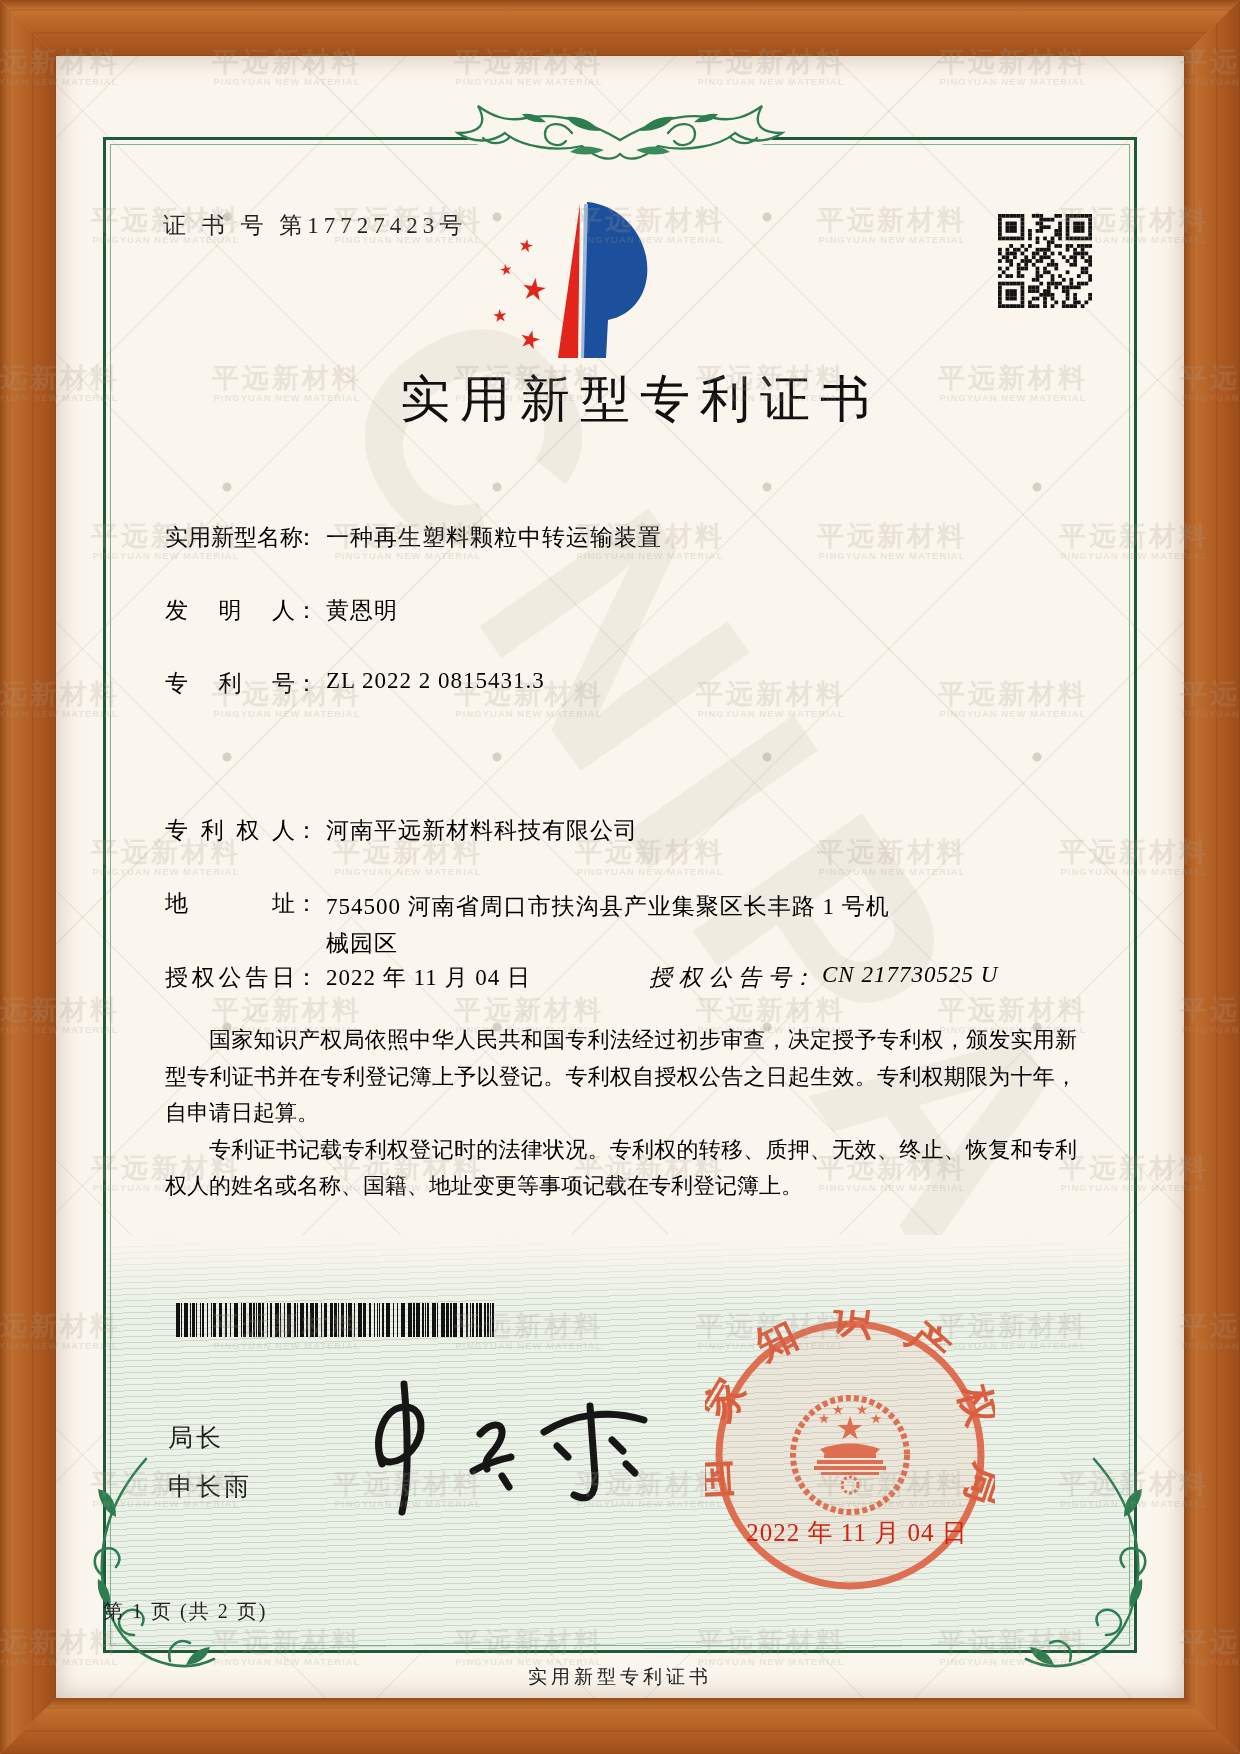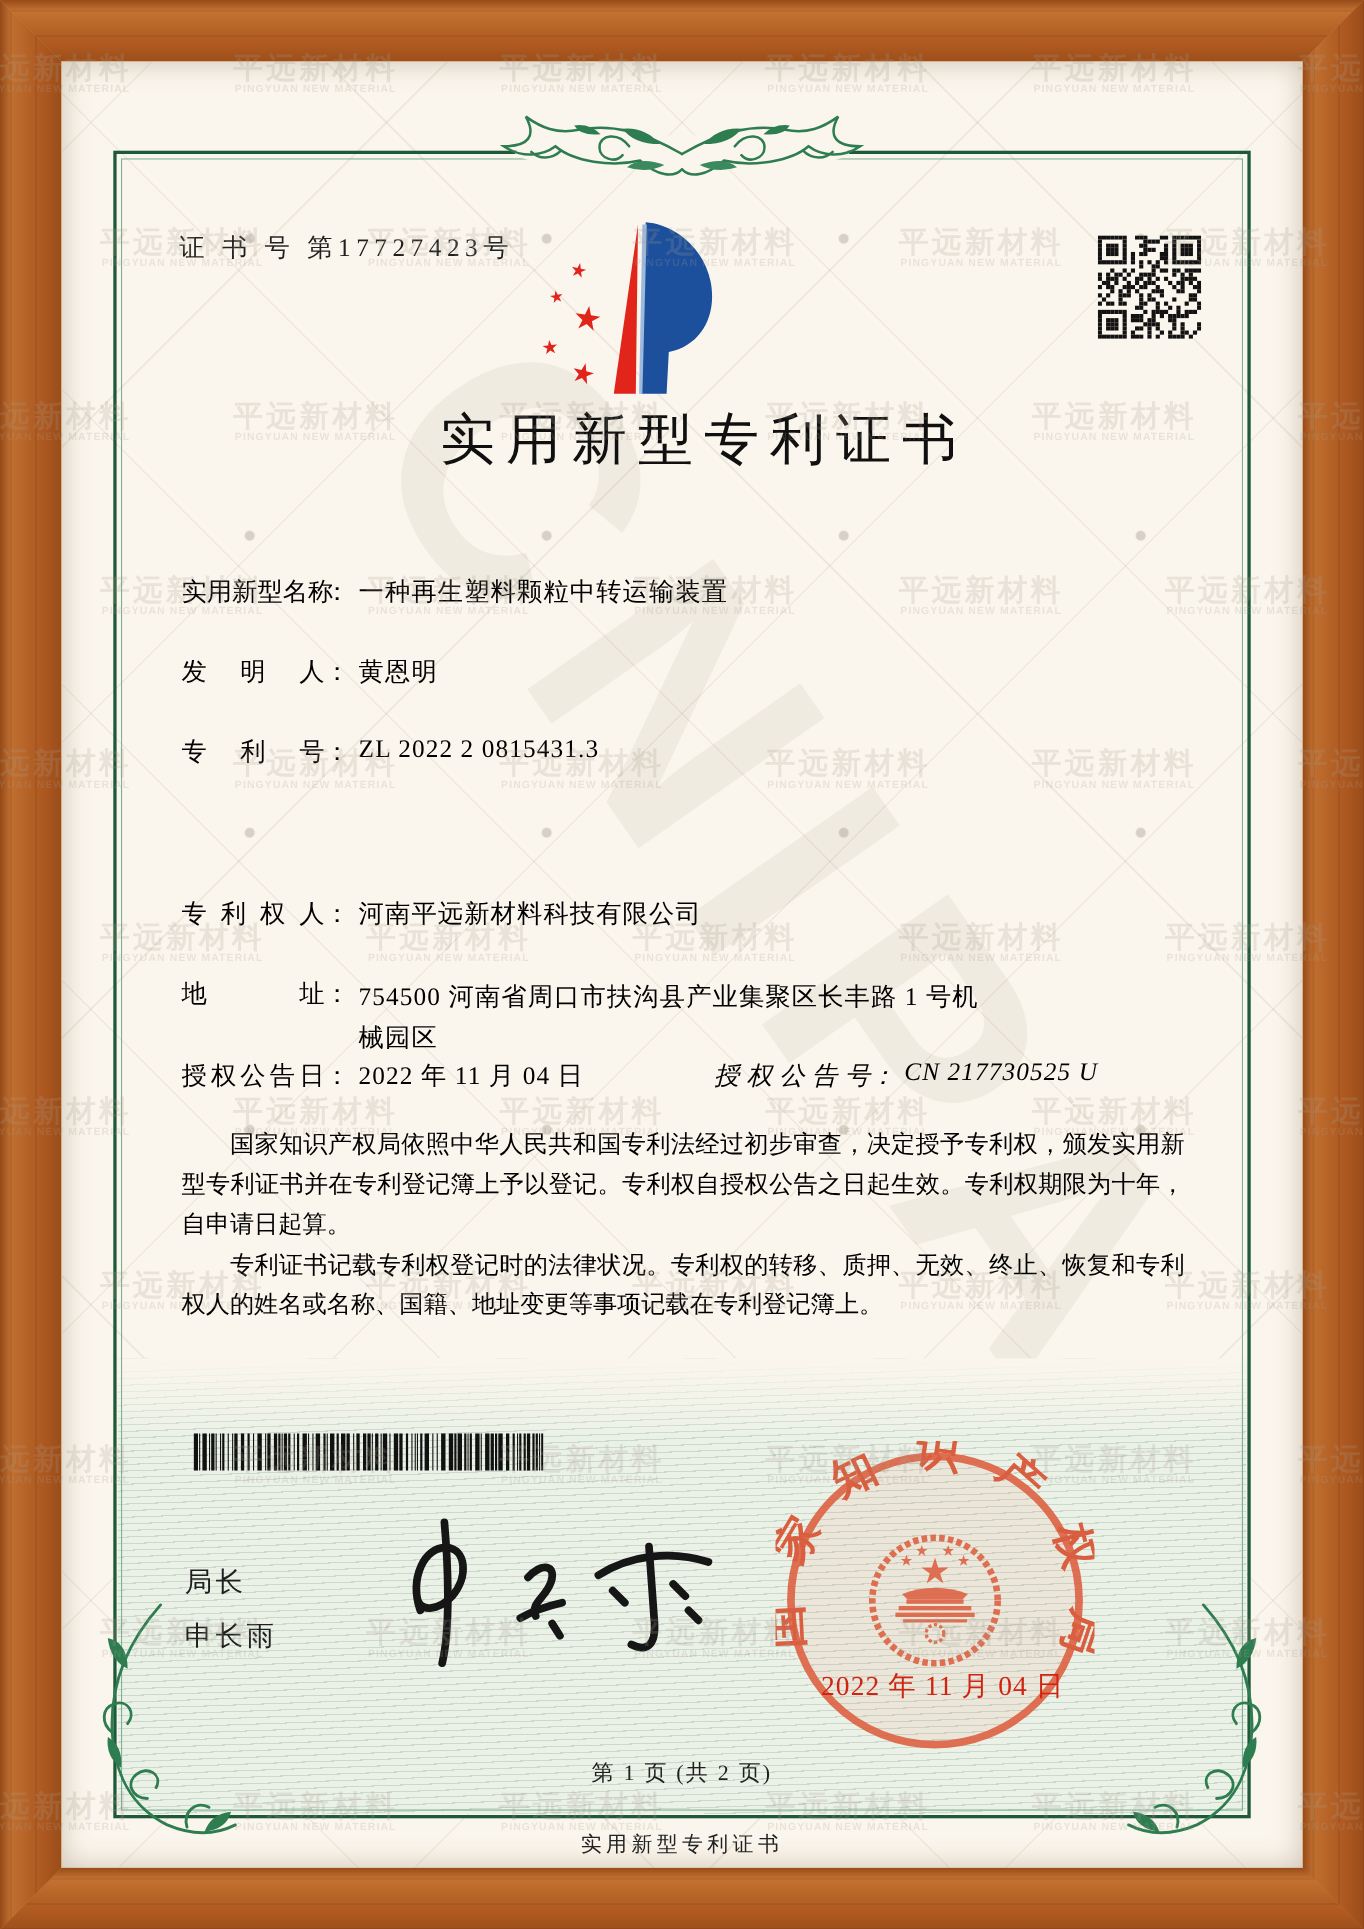--- a/index.html
+++ b/index.html
@@ -62,21 +62,21 @@
   .paras{position:absolute;left:165px;top:1022px;width:912px;z-index:30;font-size:22px;
      line-height:36.5px;text-align:justify;color:#000000;}
   .paras p{margin:0;text-indent:2em;}
   .barcode{left:176px;top:1303px;z-index:32;position:absolute;}
   .signer-title{left:168px;top:1421px;font-size:25px;letter-spacing:3px;z-index:32;}
   .signer-name{left:168px;top:1470px;font-size:25px;letter-spacing:3px;z-index:32;}
   .signature{position:absolute;left:352px;top:1378px;z-index:45;}
   .seal{position:absolute;left:705px;top:1310px;z-index:40;opacity:.9;}
   .seal-date{position:absolute;left:712px;top:1516px;width:290px;text-align:center;z-index:41;
      font-size:25px;color:#cf2412;letter-spacing:1px;}
-  .pfooter{left:103px;top:1598px;width:1034px;text-align:center;font-size:20px;z-index:32;letter-spacing:2px;}
+  .pfooter{left:103px;top:1598px;width:1034px;text-align:left;font-size:20px;z-index:32;letter-spacing:2px;}
   .cont-note{left:103px;top:1664px;width:1034px;text-align:center;font-size:19px;z-index:32;letter-spacing:4px;color:#222;}
   
   .wm-layer{position:absolute;inset:0;z-index:70;pointer-events:none;overflow:hidden;}
   .wm{position:absolute;width:210px;text-align:center;color:#a79d8f;opacity:.22;
       font-family:"Liberation Sans","DejaVu Sans",sans-serif;}
   .wm .l1{font-size:27px;font-weight:700;letter-spacing:3px;line-height:28px;}
   .wm .l2{font-size:9.5px;font-weight:700;letter-spacing:1px;line-height:11px;}
 </style>
 </head>
 <body>

